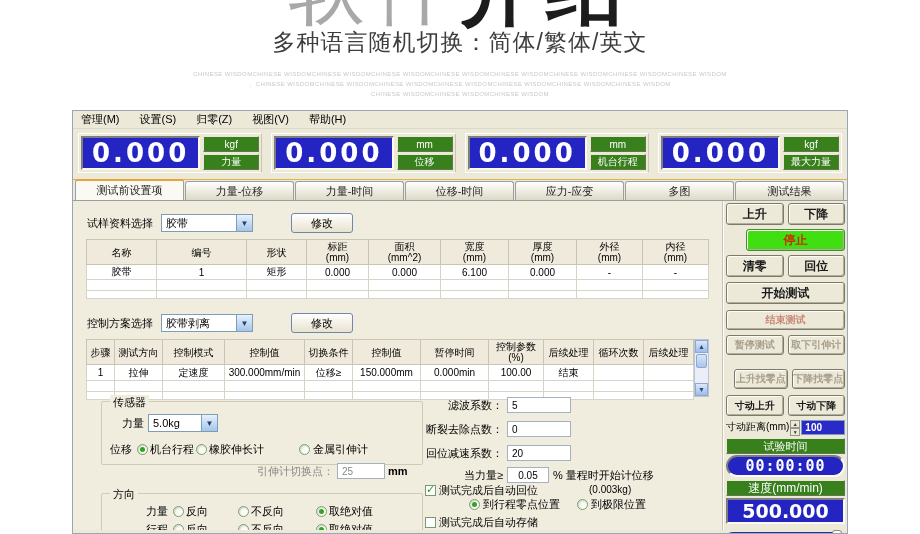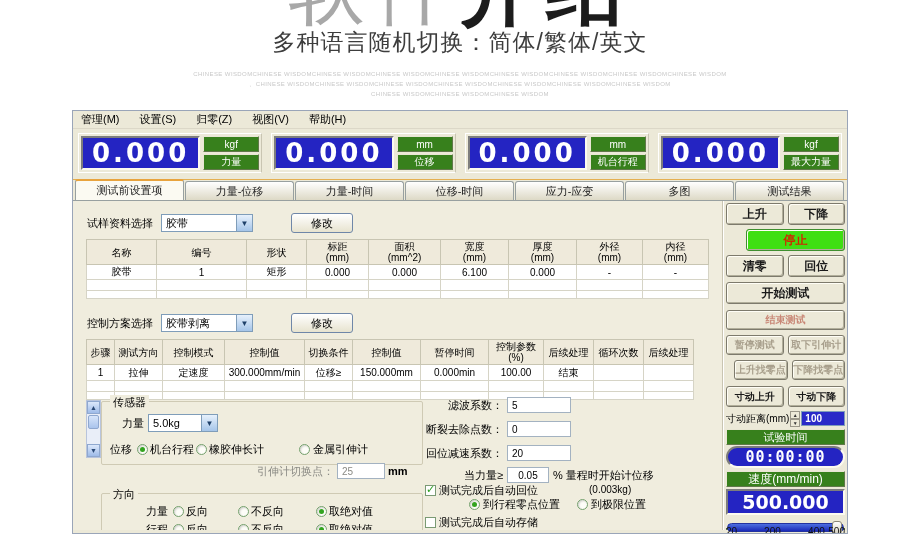--- a/index.html
+++ b/index.html
@@ -82,21 +82,21 @@
 
   table.grid { border-collapse:collapse; background:#fff; table-layout:fixed;
                border:1px solid #8a8a7a; }
   table.grid th { background:#efeadb; border:1px solid #c8c5b2; font-weight:normal;
                   font-size:10px; line-height:11px; padding:1px 0; text-align:center; }
   table.grid td { border:1px solid #d6d4c6; font-size:10px; text-align:center;
                   height:14px; padding:0; white-space:nowrap; overflow:hidden; }
   tr.erow td { height:11px; }
   tr.erow2 td { height:8px; }
 
-  .t2wrap { display:flex;flex-direction:column; }
+  .t2wrap { display:flex; }
   .vscroll { width:15px; display:flex; flex-direction:column; background:#e9eef8;
              border:1px solid #b8c4dc; }
   .sbtn { height:13px; background:linear-gradient(#dce8fb,#9ebbe8); border:1px solid #8fa8cf;
           font-size:7px; color:#2b4a77; display:flex; align-items:center; justify-content:center; }
   .sthumb { height:14px; margin:1px; background:linear-gradient(#d7e5fa,#aac4ec);
             border:1px solid #8fa8cf; border-radius:2px; }
   .strack { flex:1; }
 
   .fs { position:absolute; border:1px solid #cfcab4; border-radius:2px; }
   .fs .legend { position:absolute; top:-7px; left:8px; background:#f0edde; padding:0 3px;
@@ -114,21 +114,21 @@
   .pbtn.small { font-size:10px; font-weight:bold; height:20px; }
   .pbtn.dis { color:#a89f8c; }
   .pbtn.disred { color:#c98877; }
   .pbtn.stop { background:#3fdf12; color:#cf2800; border-color:#3f8f2f; }
   .phead { background:#37801c; border:1px solid; border-color:#e9e6d4 #60784a #60784a #e9e6d4;
            color:#fff; font-size:11px; height:16px; display:flex; align-items:center;
            justify-content:center; }
   .plcd { background:#2424c2; border:2px solid; border-color:#7d7d7d #fcfaef #fcfaef #7d7d7d;
           color:#fff; display:flex; align-items:center; justify-content:center; font-weight:bold;
           font-family:"DejaVu Sans Mono","Liberation Mono",monospace; }
-  .jogrow { display:flex; align-items:center; margin-top:4px; gap:1px; font-size:10px; }
+  .jogrow { display:flex; align-items:flex-start; margin-top:4px; gap:1px; font-size:10px; }
   .spin { width:10px; height:15px; display:flex; flex-direction:column; }
   .spin div { flex:1; background:#ece9d8; border:1px solid #9a978a; font-size:5px; line-height:6px;
               display:flex; align-items:center; justify-content:center; color:#333; }
   .jogval { flex:1; height:15px; background:#2a2ac8; border:1px solid #7f9db9; color:#fff;
             font-size:10px; font-weight:bold; display:flex; align-items:center; padding-left:3px; }
   .slider { position:relative; height:13px; margin-top:6px; }
   .strackh { position:absolute; left:1px; right:1px; top:2px; height:9px; border-radius:5px;
              background:linear-gradient(#4d6fe0,#1a2ab8); border:1px solid #2333a0; }
   .sthumbh { position:absolute; right:3px; top:0; width:10px; height:13px; border-radius:3px;
              background:linear-gradient(#ffffff,#d8d4c4); border:1px solid #8a8778; }
@@ -470,21 +470,21 @@
         <div class="prow" style="margin-top:5px;">
           <div class="pbtn">开始测试</div>
         </div>
         <div class="prow" style="margin-top:6px;">
           <div class="pbtn small disred">结束测试</div>
         </div>
         <div class="prow" style="margin-top:5px;">
           <div class="pbtn small dis">暂停测试</div>
           <div class="pbtn small dis">取下引伸计</div>
         </div>
-        <div class="prow" style="margin-top:5px;padding-left:8px;">
+        <div class="prow" style="margin-top:14px;padding-left:8px;">
           <div class="pbtn small dis">上升找零点</div>
           <div class="pbtn small dis">下降找零点</div>
         </div>
         <div class="prow" style="margin-top:6px;">
           <div class="pbtn small" style="height:21px;">寸动上升</div>
           <div class="pbtn small" style="height:21px;">寸动下降</div>
         </div>
         <div class="jogrow">
           <span style="white-space:nowrap;">寸动距离(mm)</span>
           <div class="spin">

